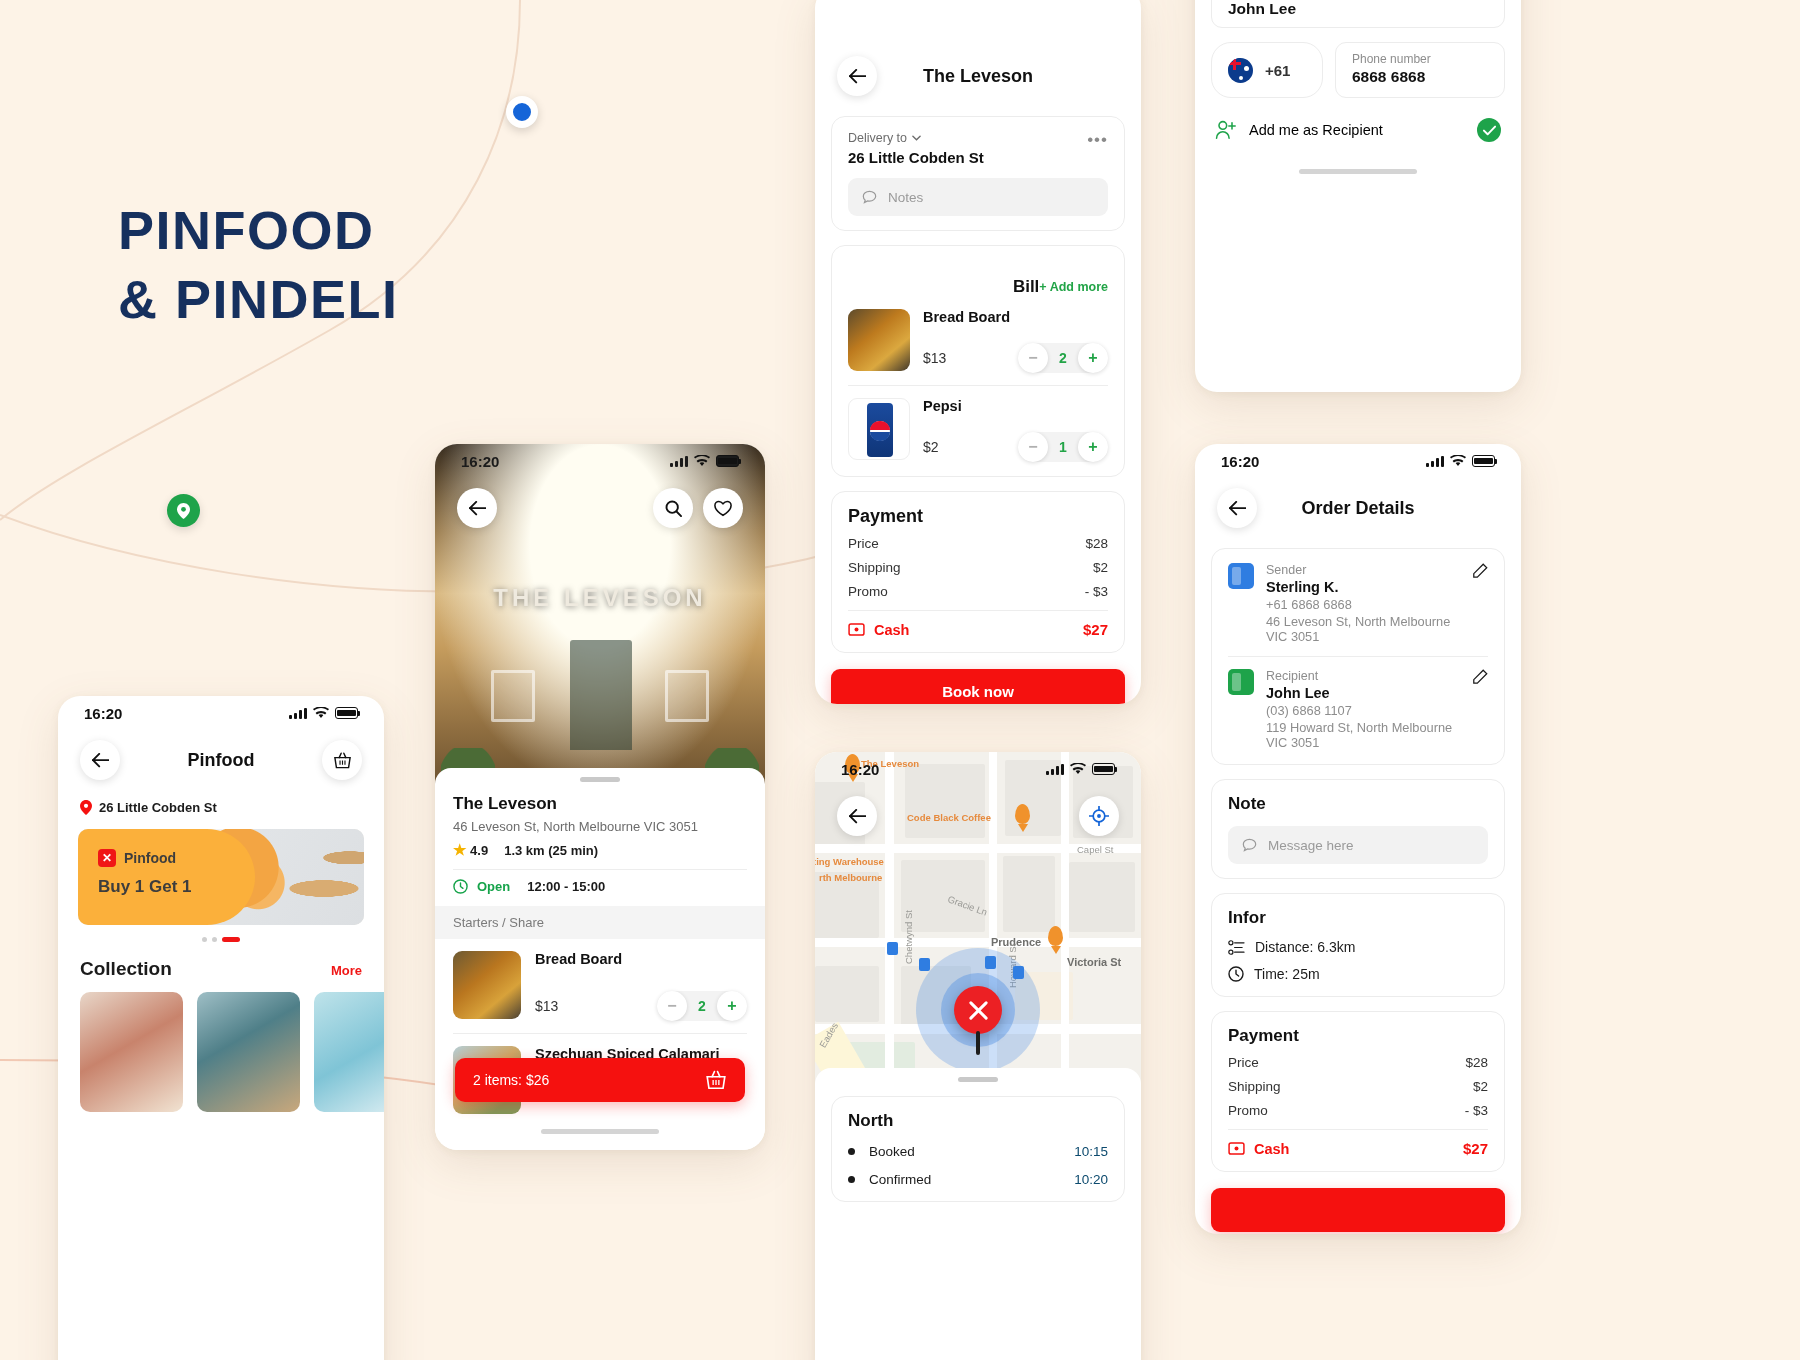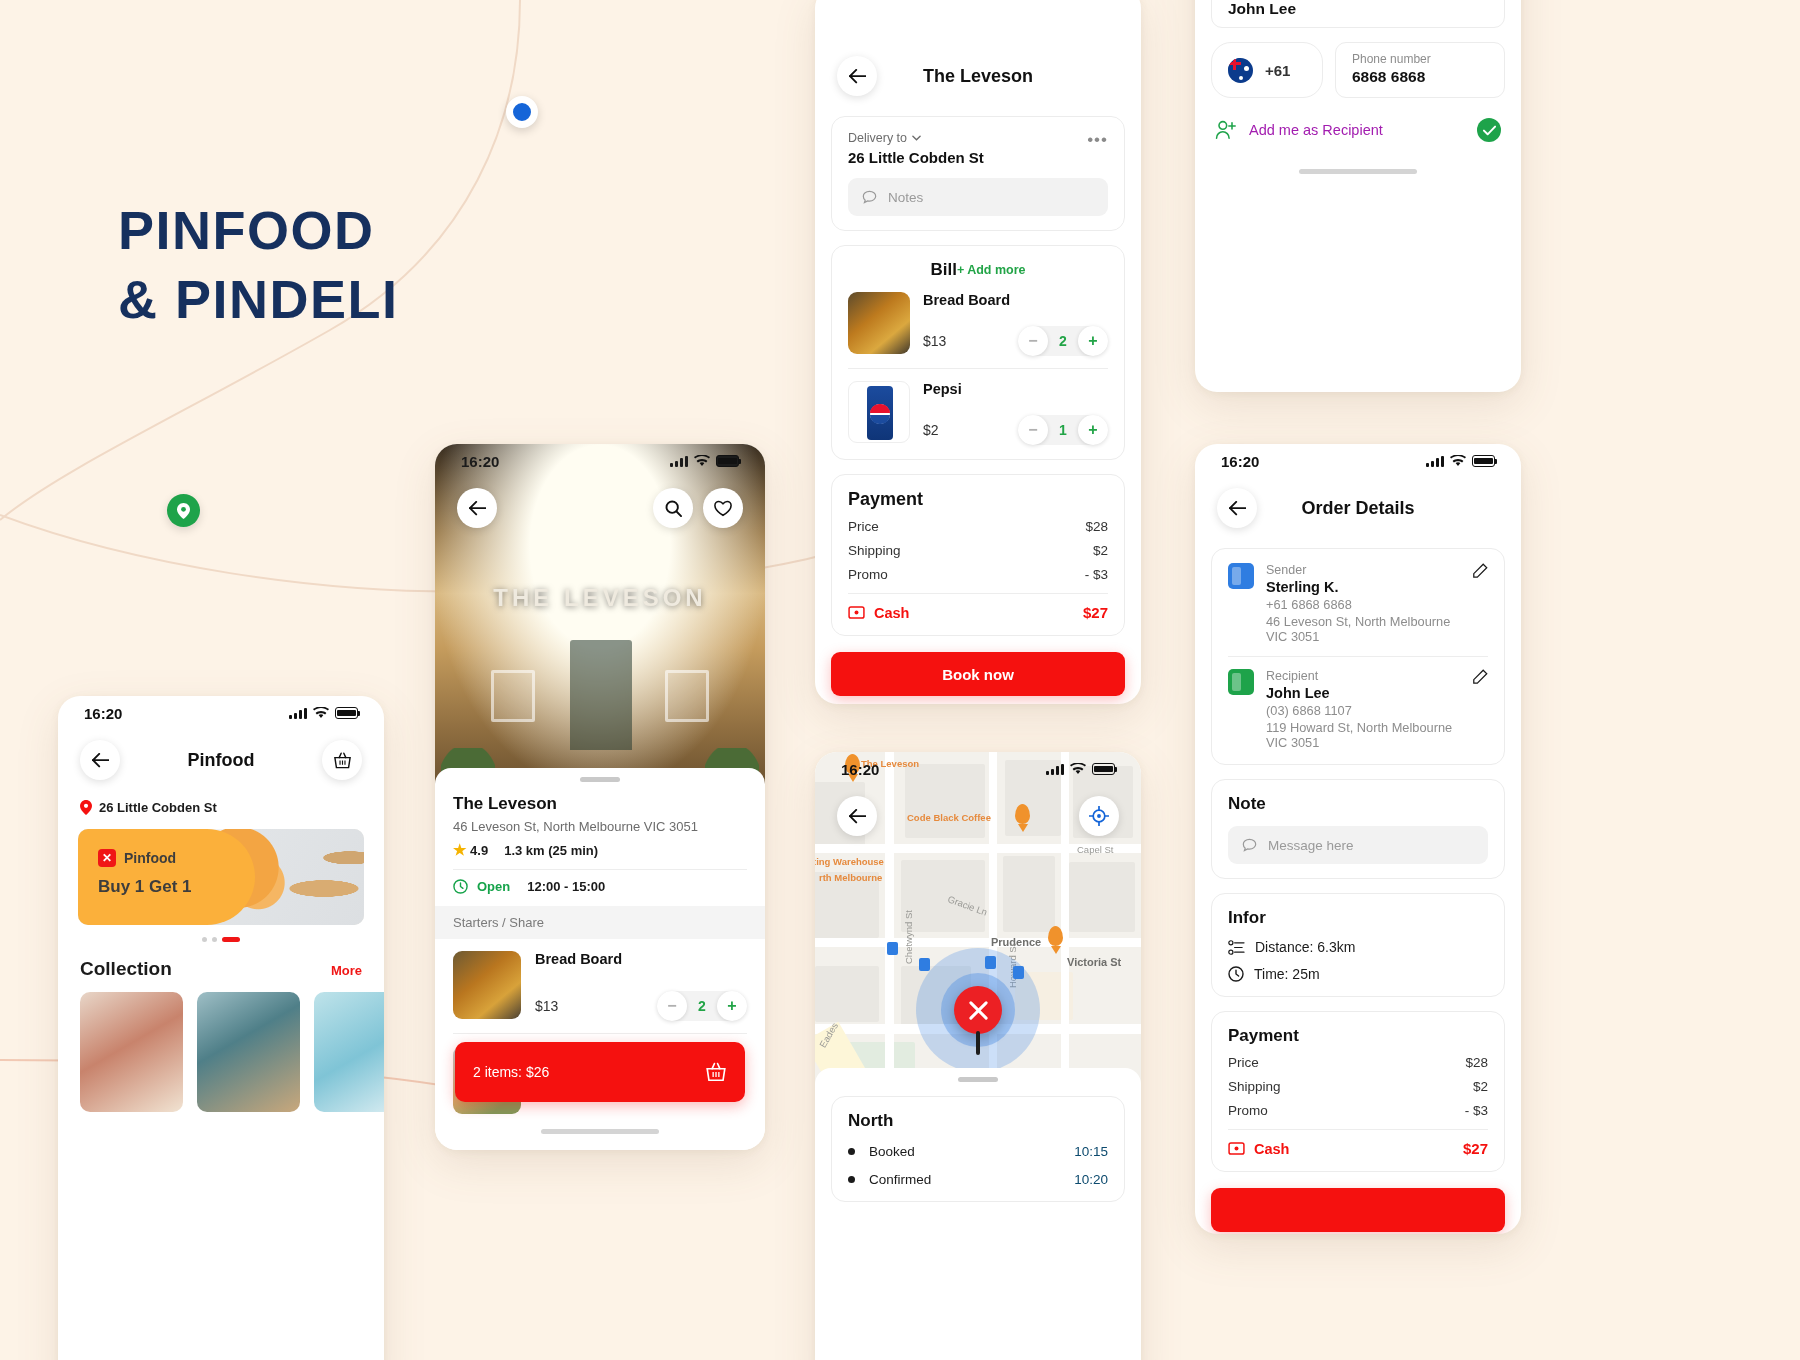--- a/index.html
+++ b/index.html
@@ -126,36 +126,36 @@
   .menu-item .mi-thumb { width: 68px; height: 68px; border-radius: 9px; flex: none; }
   .mi-body { flex: 1; }
   .mi-name { font-size: 14.5px; font-weight: 700; color: #111; }
   .mi-bottom { display: flex; align-items: center; justify-content: space-between; margin-top: 24px; }
   .mi-price { font-size: 14px; color: #333; }
   .stepper { display: flex; align-items: center; background: #f3f3f3; border-radius: 18px; height: 30px; }
   .stepper .sb { width: 30px; height: 30px; border-radius: 50%; background: #fff; box-shadow: 0 1px 4px rgba(0,0,0,.14);
      display: flex; align-items: center; justify-content: center; font-size: 16px; color: #22a447; font-weight: 600; }
   .stepper .sb.minus { color: #b0b0b0; }
   .stepper .qty { min-width: 30px; text-align: center; font-size: 14px; font-weight: 700; color: #22a447; }
-  .cart-bar { position: absolute; left: 20px; right: 20px; bottom: 48px; height: 60px; border-radius: 10px;
+  .cart-bar { position: absolute; left: 20px; right: 20px; bottom: 48px; height: 44px; border-radius: 10px;
      background: #f5110f; display: flex; align-items: center; justify-content: space-between; padding: 0 18px;
      color: #fff; font-size: 14px; box-shadow: 0 4px 14px rgba(245,17,15,.3); }
   #phoneB .home-ind { position: absolute; left: 0; right: 0; bottom: 16px; }
 
   
   #phoneC { left: 815px; top: -14px; width: 326px; height: 718px; border-radius: 22px; }
   .pad { padding: 0 16px; }
   .c-card { border: 1px solid #ececec; border-radius: 14px; background: #fff; padding: 14px 16px; margin-top: 14px; }
   .deliver-top { display: flex; justify-content: space-between; align-items: flex-start; }
   .deliver-lbl { font-size: 12.5px; color: #6c6c6c; display: flex; align-items: center; gap: 5px; }
   .deliver-val { font-size: 15px; font-weight: 700; color: #111; margin-top: 4px; }
   .dots3 { color: #8a8a8a; font-size: 17px; letter-spacing: 1px; line-height: 1; }
   .notes { margin-top: 12px; height: 38px; border-radius: 9px; background: #f2f2f2; display: flex; align-items: center;
      gap: 11px; padding: 0 14px; font-size: 13.5px; color: #9a9a9a; }
-  .bill-head { display: flex; align-items: center; justify-content: center; }
+  .bill-head { display: flex; align-items: center; justify-content: flex-end; margin-top: 17px; }
   .bill-head h3 { font-size: 17px; font-weight: 700; color: #111; }
   .bill-head a { font-size: 12.5px; color: #22a447; font-weight: 600; }
   .bill-row { display: flex; gap: 13px; padding-top: 12px; }
   .bill-row .bthumb { width: 62px; height: 62px; border-radius: 9px; flex: none; }
   .pay-title { font-size: 18px; font-weight: 700; color: #111; }
   .pay-line { display: flex; justify-content: space-between; font-size: 13.5px; color: #333; margin-top: 9px; }
   .pay-total { display: flex; justify-content: space-between; align-items: center; margin-top: 10px; }
   .pay-total .l { display: flex; align-items: center; gap: 9px; color: #f5110f; font-weight: 700; font-size: 14.5px; }
   .pay-total .r { color: #f5110f; font-weight: 700; font-size: 15px; }
   .btn-primary { margin: 16px 16px 0; height: 44px; border-radius: 9px; background: #f5110f; color: #fff;
@@ -198,21 +198,21 @@
   .phone-row { display: flex; gap: 12px; margin-top: 14px; }
   .cc { width: 112px; border: 1px solid #ececec; border-radius: 20px; display: flex; align-items: center; gap: 12px; padding: 0 16px; height: 56px; }
   .flag { width: 25px; height: 25px; border-radius: 50%; overflow: hidden; position: relative; background: #0b3b8c; flex: none; }
   .flag .uj { position: absolute; left: 0; top: 0; width: 13px; height: 12px; background: #0b3b8c; }
   .flag .uj::before { content:""; position:absolute; left:0; top:4.5px; width:13px; height:3px; background:#e8112d; }
   .flag .uj::after { content:""; position:absolute; left:5px; top:0; width:3px; height:12px; background:#e8112d; }
   .flag .s1 { position:absolute; right:4px; top:8px; width:5px; height:5px; background:#fff; border-radius:50%; }
   .flag .s2 { position:absolute; right:10px; bottom:3px; width:4px; height:4px; background:#fff; border-radius:50%; }
   .cc span { font-size: 15px; font-weight: 700; color: #333; }
   .addme { display: flex; align-items: center; gap: 12px; padding: 0 4px; margin-top: 20px; }
-  .addme .txt { flex: 1; font-size: 14.5px; color: #a21caf; }
+  .addme .txt { flex: 1; font-size: 14.5px; color: #000000; }
   .check { width: 24px; height: 24px; border-radius: 50%; background: #1ea34a; display: flex; align-items: center; justify-content: center; }
 
   
   #phoneF { left: 1195px; top: 444px; width: 326px; height: 790px; border-radius: 22px; }
   .od-card { border: 1px solid #ececec; border-radius: 14px; margin: 14px 16px 0; padding: 14px 16px; }
   .party { display: flex; gap: 12px; }
   .boxicon { width: 26px; height: 26px; flex: none; border-radius: 5px; position: relative; }
   .boxicon.blue { background: #2f7de1; }
   .boxicon.green { background: #1ea34a; }
   .boxicon::after { content: ""; position: absolute; left: 4px; top: 4px; width: 9px; height: 18px;

